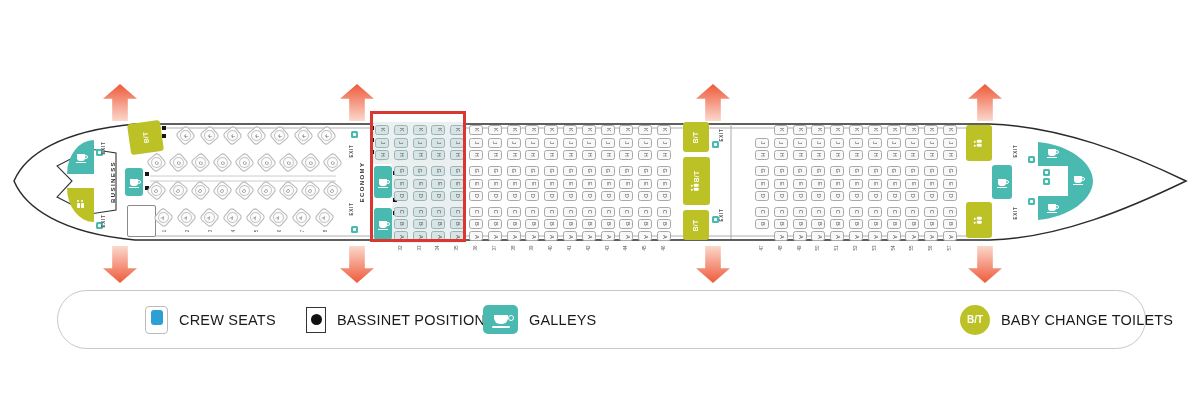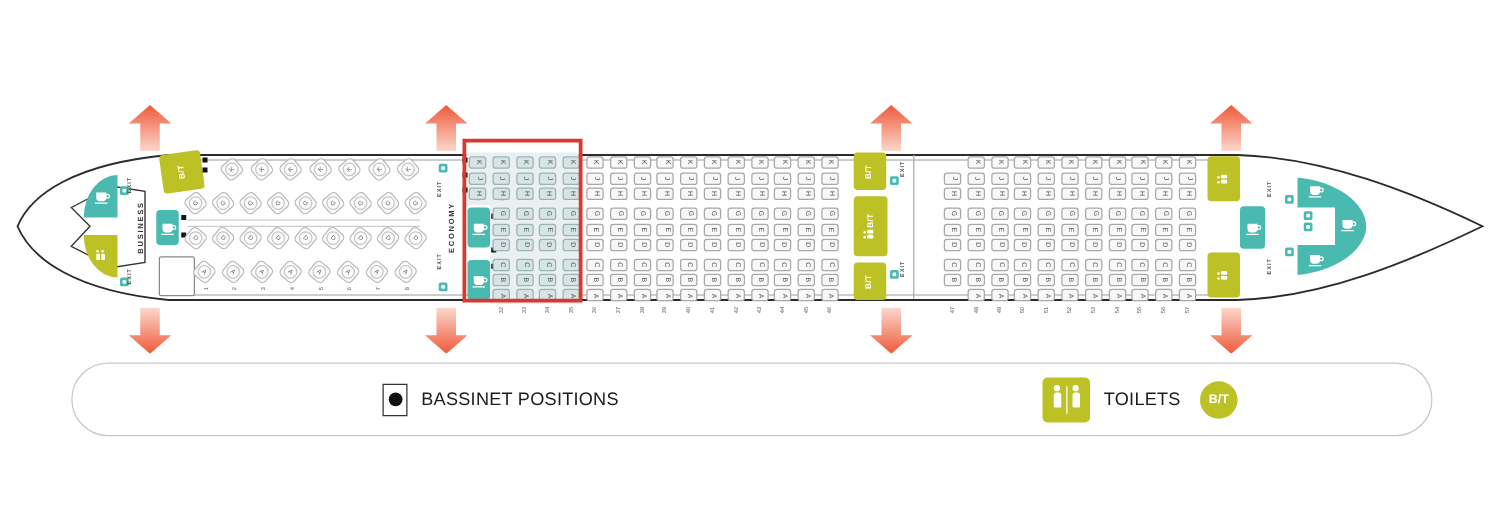--- a/index.html
+++ b/index.html
@@ -1016,31 +1016,36 @@
       <div class="rownum" style="left: 183px; top: 228px;">2</div>
       <div class="rownum" style="left: 206px; top: 228px;">3</div>
       <div class="rownum" style="left: 229px; top: 228px;">4</div>
       <div class="rownum" style="left: 252px; top: 228px;">5</div>
       <div class="rownum" style="left: 275px; top: 228px;">6</div>
       <div class="rownum" style="left: 298px; top: 228px;">7</div>
       <div class="rownum" style="left: 321px; top: 228px;">8</div>
     </div>
 
   <div class="legend">
+    <div class="lg-item" style="left:87px;">
+      <span class="lg-crew">
+          <span class="lg-crew-in"></span>
+        </span>
+      <span class="lg-label">CREW SEATS</span>
+    </div>
     <div class="lg-item" style="left:248px;">
       <span class="lg-bass">
           <span class="lg-bass-in"></span>
         </span>
       <span class="lg-label">BASSINET POSITIONS</span>
     </div>
-    <div class="lg-item" style="left:776px;">
-      <span class="lg-toilet">
-          <span class="perL"></span>
-          <i></i>
-          <span class="perL"></span>
+    <div class="lg-item" style="left:425px;">
+      <span class="lg-galley">
+          <span class="cupbig"></span>
         </span>
-      <span class="lg-label">TOILETS</span>
+      <span class="lg-label">GALLEYS</span>
     </div>
     <div class="lg-item" style="left:902px;">
       <span class="lg-bt">B/T</span>
+      <span class="lg-label">BABY CHANGE TOILETS</span>
     </div>
   </div>
 </div>
 
 </body></html>

